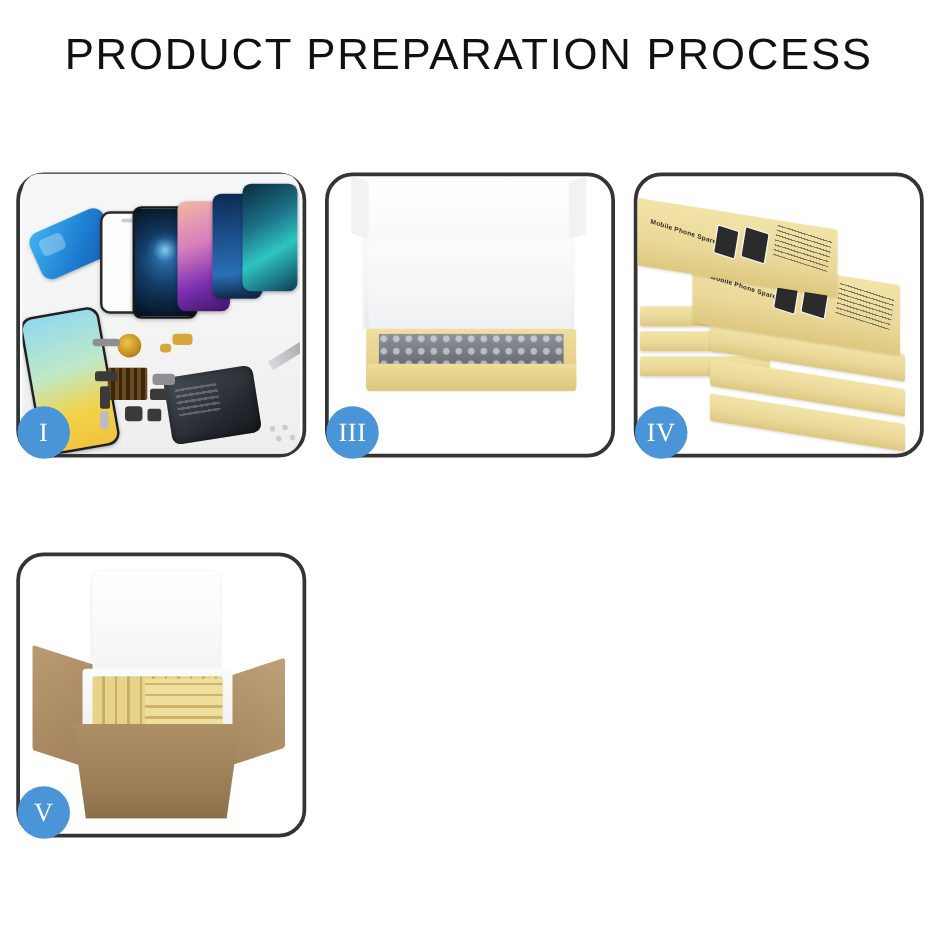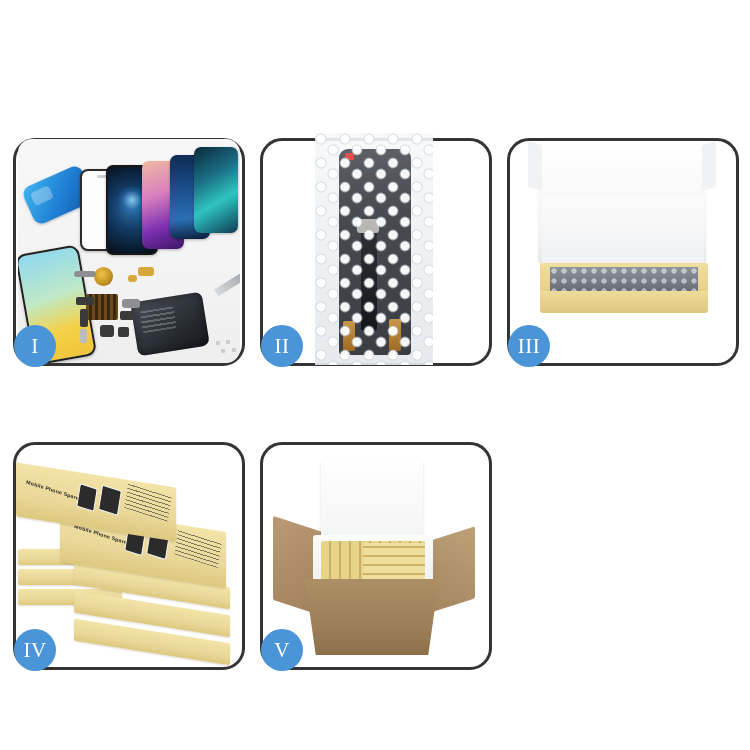--- a/index.html
+++ b/index.html
@@ -383,20 +383,21 @@
   .p6-wrap{
     position:absolute; left: 140px; top: 12px; width: 70px; height: 26px;
     background: rgba(246,248,250,.72); border-radius: 4px;
     transform: rotate(-7deg);
   }
 </style>
 </head>
 <body>
 
 <div class="header">
+  <div class="page-title">PRODUCT PREPARATION PROCESS</div>
 </div>
 
 <div class="grid">
 
   <div class="panel">
     <div class="panel-stage">
       <div class="p1-bg">
         <div class="phone ph-blue-back"></div>
         <div class="phone ph-glass"></div>
         <div class="phone ph-dark"></div>
@@ -419,34 +420,20 @@
         <div class="part light" style="left:104px;top:160px;width:18px;height:9px;border-radius:3px;"></div>
         <div class="part" style="left:102px;top:172px;width:14px;height:9px;"></div>
         <div class="part" style="left:82px;top:186px;width:14px;height:12px;border-radius:3px;"></div>
         <div class="part silver" style="left:62px;top:190px;width:7px;height:14px;border-radius:2px;"></div>
         <div class="part" style="left:100px;top:188px;width:11px;height:10px;"></div>
       </div>
     </div>
     <div class="badge">I</div>
   </div>
 
-  <div class="panel">
-    <div class="panel-stage">
-      <div class="p2-wrap">
-        <div class="p2-screen"></div>
-        <div class="p2-flex"></div>
-        <div class="p2-conn"></div>
-        <div class="p2-tag"></div>
-        <div class="p2-gold-l"></div>
-        <div class="p2-gold-r"></div>
-        <div class="p2-bubbles"></div>
-      </div>
-    </div>
-    <div class="badge">II</div>
-  </div>
 
   <div class="panel">
     <div class="panel-stage">
       <div class="p3-lid"></div>
       <div class="p3-foam"></div>
       <div class="p3-tray"></div>
       <div class="p3-contents"></div>
       <div class="p3-tray-front"></div>
     </div>
     <div class="badge">III</div>

